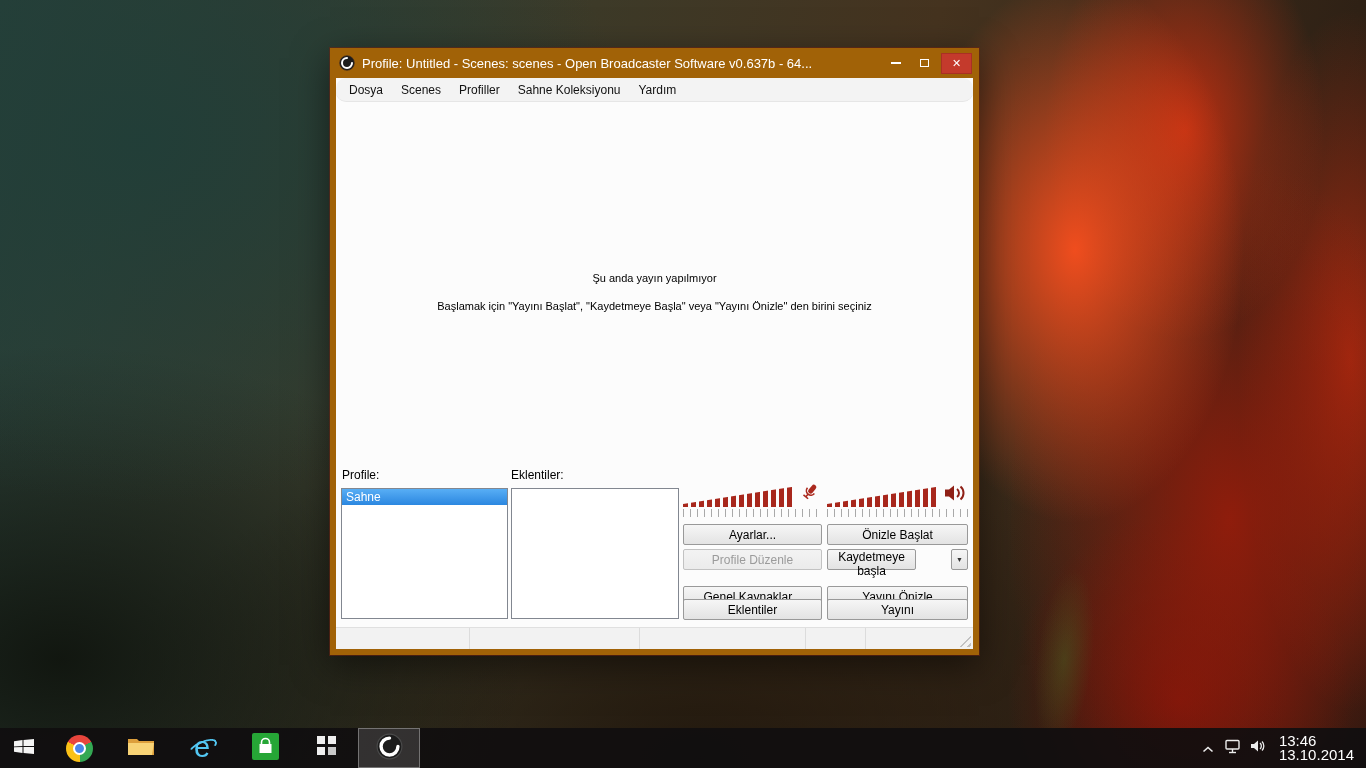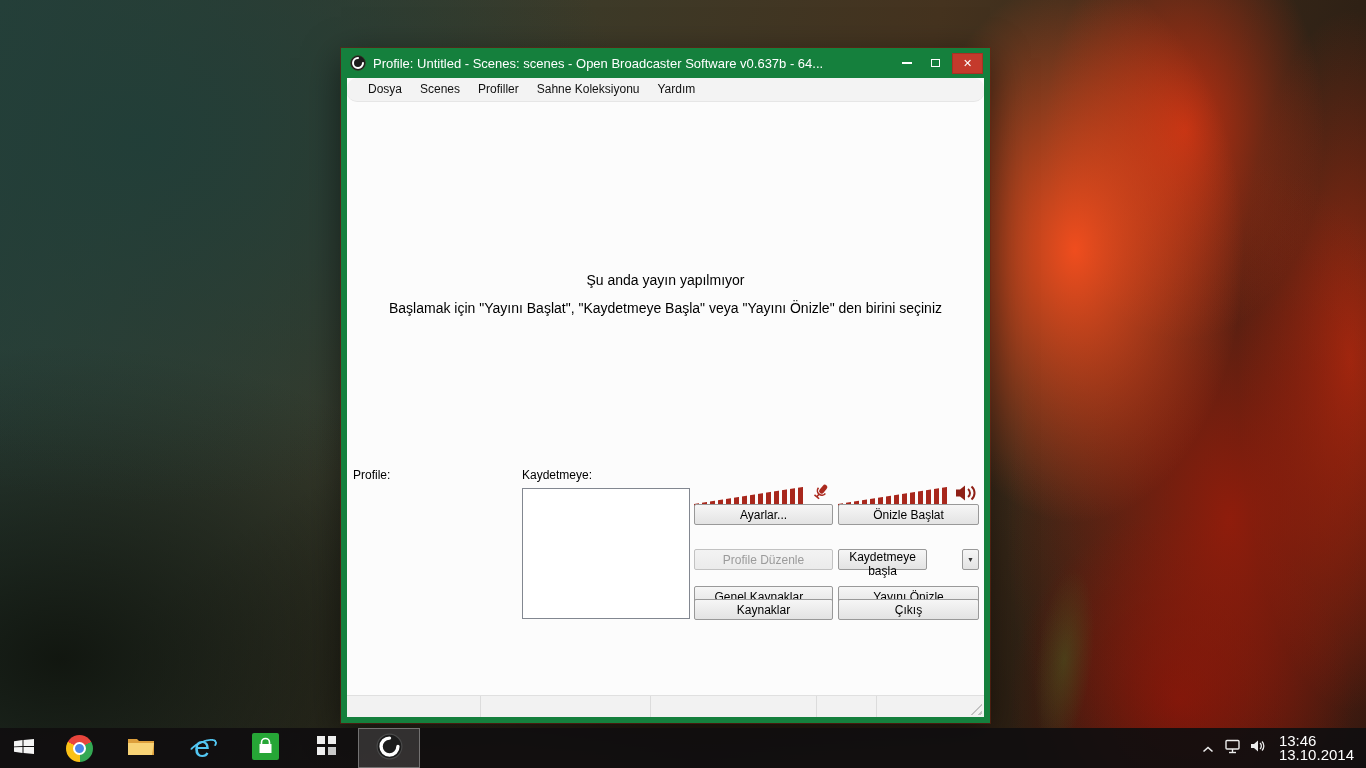--- a/index.html
+++ b/index.html
@@ -21,40 +21,39 @@
       linear-gradient(105deg, #27403a 0%, #3d3a28 38%, #45331f 60%, #241810 100%);
   }
   .flower-stem {
     position:absolute; left:1005px; top:540px; width:120px; height:230px;
     background: radial-gradient(40px 130px at 60px 120px, rgba(70,100,35,0.45), rgba(70,100,35,0) 70%);
     transform: rotate(7deg);
   }
 
   
   .window {
-    position:absolute; left:330px; top:48px; width:649px; height:675px;
-    background:#15803d;
+    position:absolute; left:330px; top:48px; width:649px; height:607px;
+    background:#a16207;
     box-shadow: 0 0 0 1px rgba(110,35,18,0.55), 0 10px 34px rgba(0,0,0,0.5);
-    margin-left: 11px;
   }
   .titlebar { height:30px; display:flex; align-items:center; padding-left:9px; color:#fff; }
   .title-icon { width:16px; height:16px; margin-right:7px; display:inline-flex; flex:none; }
   .title-text { flex:1; font-size:13px; white-space:nowrap; overflow:hidden; color:#fff; }
   .win-controls { display:flex; align-items:center; height:100%; flex:none; }
   .wc { border:none; background:transparent; width:29px; height:21px; display:flex; align-items:center; justify-content:center; cursor:default; }
   .wc .min-glyph { display:block; width:10px; height:2px; background:#fff; }
   .wc .max-box { display:block; width:9px; height:8px; border:1px solid #fff; }
   .wc.close { width:31px; background:#c43a2c; border:1px solid #a93024; color:#fff; font-size:11px; margin-right:7px; margin-left:2px; }
 
   .client { position:absolute; left:6px; right:6px; top:30px; bottom:6px; background:#fcfcfc; }
-  .menubar { height:24px; background:#f3f3f3; border-bottom:1px solid #e6e6e6; display:flex; padding-left:12px;border-radius:10px; }
+  .menubar { height:24px; background:#f3f3f3; border-bottom:1px solid #e6e6e6; display:flex; align-items:center; padding-left:4px;border-radius:10px; }
   .menu-item { font-size:12px; color:#111; padding:4px 9px; }
   .workspace { position:absolute; left:0; right:0; top:24px; bottom:0; background:#fcfcfc; }
 
-  .msg { position:absolute; left:0; width:100%; text-align:center; font-size:14px; color:#000; }
+  .msg { position:absolute; left:0; width:100%; text-align:center; font-size:11px; color:#000; }
   .msg1 { top:170px; }
   .msg2 { top:198px; }
 
   .panel-label { position:absolute; font-size:12px; color:#000; top:366px; }
   .scenes-label { left:6px; }
   .sources-label { left:175px; }
 
   .listbox { position:absolute; top:386px; height:131px; background:#fff; border:1px solid #828790; }
   .scenes-list { left:5px; width:167px; }
   .sources-list { left:175px; width:168px; }
@@ -81,21 +80,21 @@
   .ticks-mic { left:347px; width:139px; }
   .ticks-spk { left:491px; width:141px; }
 
   
   .btn {
     position:absolute; height:21px; font-family:"Liberation Sans",sans-serif; font-size:12px; color:#000;
     background:linear-gradient(#f6f6f6, #e3e3e3); border:1px solid #999; border-radius:2px; cursor:default;
   }
   .col-l { left:347px; width:139px; }
   .col-r { left:491px; width:141px; }
-  .row1 { top:402px; } .row2 { top:447px; } .row3 { top:484px; } .row4 { top:497px; }
+  .row1 { top:422px; } .row2 { top:447px; } .row3 { top:484px; } .row4 { top:497px; }
   .btn:disabled, .btn.disabled { color:#9b9b9b; background:linear-gradient(#f3f3f3,#ebebeb); border-color:#c2c2c2; }
   .split { position:absolute; left:491px; top:447px; width:141px; height:21px; display:flex;gap:36px; }
   .split .btn { position:static; flex:1; height:21px; }
   .split .arrow { flex:none; width:17px; margin-left:-1px; font-size:7px; color:#333; display:flex; align-items:center; justify-content:center; }
 
   
   .statusbar { position:absolute; left:0; right:0; bottom:0; height:22px; background:#f2f2f2; border-top:1px solid #e0e0e0; display:flex; }
   .seg { border-right:1px solid #dcdcdc; height:100%; }
   .seg.s1 { width:134px; } .seg.s2 { width:170px; } .seg.s3 { width:166px; } .seg.s4 { width:60px; } .seg.s5 { flex:1; border-right:none; }
   .grip {
@@ -167,22 +166,25 @@
       <span class="menu-item">Sahne Koleksiyonu</span>
       <span class="menu-item">Yardım</span>
     </div>
 
     <div class="workspace">
 
       <div class="msg msg1">Şu anda yayın yapılmıyor</div>
       <div class="msg msg2">Başlamak için "Yayını Başlat", "Kaydetmeye Başla" veya "Yayını Önizle" den birini seçiniz</div>
 
       <div class="panel-label scenes-label">Profile:</div>
-      <div class="panel-label sources-label">Kaydetmeye:</div>
-
+      <div class="panel-label sources-label">Eklentiler:</div>
+
+      <div class="listbox scenes-list">
+        <div class="list-item selected">Sahne</div>
+      </div>
       <div class="listbox sources-list"></div>
 
       <div class="meter meter-mic"></div>
       <span class="vol-icon mic-ic">
         <svg width="22" height="24" viewBox="0 0 22 24">
           <g transform="rotate(40 11 11)">
             <rect x="8.5" y="1" width="5" height="10" rx="2.5" fill="#ab2a1f"></rect>
             <path d="M6.5 8 a4.5 4.5 0 0 0 9 0" fill="none" stroke="#ab2a1f" stroke-width="1.6"></path>
             <line x1="11" y1="12.5" x2="11" y2="16" stroke="#ab2a1f" stroke-width="1.6"></line>
             <line x1="8" y1="16" x2="14" y2="16" stroke="#ab2a1f" stroke-width="1.6"></line>
@@ -197,31 +199,31 @@
           <polygon points="2,7 6,7 11,3 11,18 6,14 2,14" fill="#8f2016"></polygon>
           <path d="M14 6.5 a5 5 0 0 1 0 8" stroke="#8f2016" stroke-width="2" fill="none"></path>
           <path d="M17.5 4 a8.5 8.5 0 0 1 0 13" stroke="#8f2016" stroke-width="2" fill="none"></path>
         </svg>
       </span>
       <div class="ticks ticks-spk"></div>
 
       <button class="btn col-l row1">Ayarlar...</button>
       <button class="btn col-l row2 disabled">Profile Düzenle</button>
       <button class="btn col-l row3">Genel Kaynaklar...</button>
-      <button class="btn col-l row4">Kaynaklar</button>
+      <button class="btn col-l row4">Eklentiler</button>
 
       <button class="btn col-r row1">Önizle Başlat</button>
       <div class="split">
         <button class="btn">Kaydetmeye başla</button>
         <button class="btn arrow">
             <span>▼</span>
           </button>
       </div>
       <button class="btn col-r row3">Yayını Önizle</button>
-      <button class="btn col-r row4">Çıkış</button>
+      <button class="btn col-r row4">Yayını</button>
 
       <div class="statusbar">
         <div class="seg s1"></div>
         <div class="seg s2"></div>
         <div class="seg s3"></div>
         <div class="seg s4"></div>
         <div class="seg s5"></div>
         <div class="grip"></div>
       </div>
 

